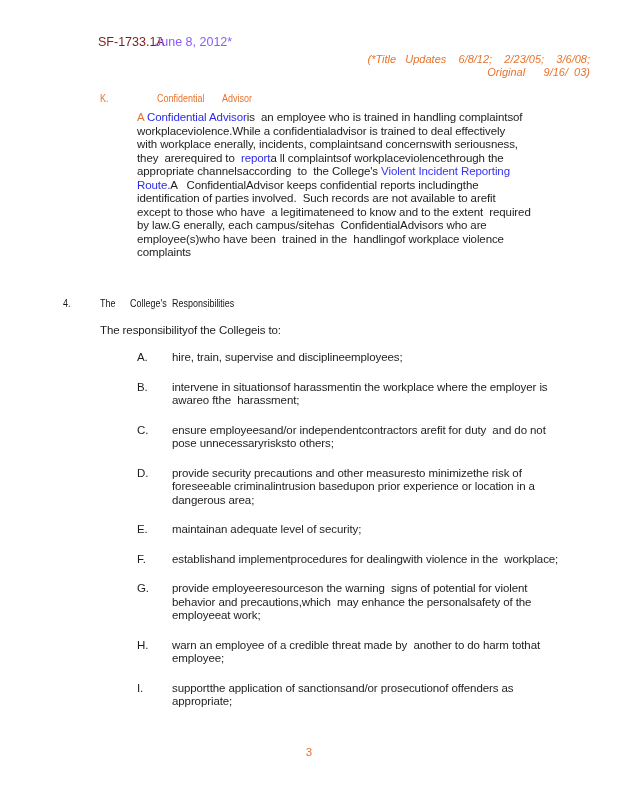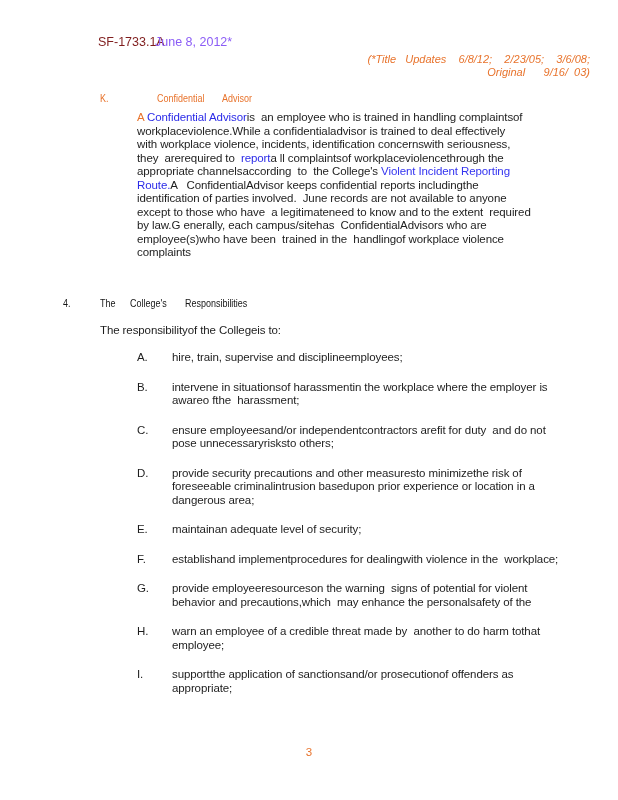--- a/index.html
+++ b/index.html
@@ -16,21 +16,21 @@
   
   .cond{display:inline-block;transform:scaleX(0.78);transform-origin:0 50%;white-space:pre;}
   .k-head{position:absolute;top:92px;left:0;width:618px;height:14px;color:#E8732C;font-size:11.5px;}
   .k-label{position:absolute;left:100px;}
   .k-w0{position:absolute;left:134px;margin-left:23px;}
   .k-w1{position:absolute;left:222px;}
   .s4-head{position:absolute;top:297px;left:0;width:618px;height:14px;color:#151515;font-size:11.5px;}
   .s4-label{position:absolute;left:63px;}
   .s4-w0{position:absolute;left:100px;}
   .s4-w1{position:absolute;left:130px;}
-  .s4-w2{position:absolute;left:185px;}
+  .s4-w2{position:absolute;left:172px;}
   
   .para{position:absolute;left:137px;top:111px;width:470px;font-size:11.5px;line-height:13.5px;letter-spacing:-0.1px;}
   .pline{white-space:pre;}
   .run-plain{color:#1d1d1d;}
   .run-orange{color:#E8732C;}
   .run-link{color:#2B2BE8;cursor:pointer;}
   .run-blue{color:#3434F0;cursor:pointer;}
   
   .intro{position:absolute;left:100px;top:324px;font-size:11.5px;line-height:13.5px;letter-spacing:-0.1px;white-space:pre;}
   .list{position:absolute;left:137px;top:351px;width:465px;font-size:11.5px;line-height:13.5px;letter-spacing:-0.1px;}
@@ -55,25 +55,25 @@
 
   <div class="k-head">
     <span class="k-label"><span class="cond">K.</span></span>
     <span class="k-w0"><span class="cond">Confidential</span></span>
     <span class="k-w1"><span class="cond">Advisor</span></span>
   </div>
 
   <div class="para" id="para">
       <div class="pline"><span class="run-orange">A </span><span class="run-link">Confidential Advisor</span><span class="run-plain">is  an employee who is trained in handling complaintsof</span></div>
       <div class="pline"><span class="run-plain">workplaceviolence.While a confidentialadvisor is trained to deal effectively</span></div>
-      <div class="pline"><span class="run-plain">with workplace violence, incidents, identification concernswith seriousness,</span></div>
+      <div class="pline"><span class="run-plain">with workplace enerally, incidents, complaintsand concernswith seriousness,</span></div>
       <div class="pline"><span class="run-plain">they  arerequired to  </span><span class="run-link">report</span><span class="run-plain">a ll complaintsof workplaceviolencethrough the</span></div>
       <div class="pline"><span class="run-plain">appropriate channelsaccording  to  the College's </span><span class="run-blue">Violent Incident Reporting</span></div>
       <div class="pline"><span class="run-link">Route.</span><span class="run-plain">A   ConfidentialAdvisor keeps confidential reports includingthe</span></div>
-      <div class="pline"><span class="run-plain">identification of parties involved.  June records are not available to anyone</span></div>
+      <div class="pline"><span class="run-plain">identification of parties involved.  Such records are not available to arefit</span></div>
       <div class="pline"><span class="run-plain">except to those who have  a legitimateneed to know and to the extent  required</span></div>
       <div class="pline"><span class="run-plain">by law.G enerally, each campus/sitehas  ConfidentialAdvisors who are</span></div>
       <div class="pline"><span class="run-plain">employee(s)who have been  trained in the  handlingof workplace violence</span></div>
       <div class="pline"><span class="run-plain">complaints</span></div>
     </div>
 
   <div class="s4-head">
     <span class="s4-label"><span class="cond">4.</span></span>
     <span class="s4-w0"><span class="cond">The</span></span>
     <span class="s4-w1"><span class="cond">College's</span></span>
@@ -108,20 +108,21 @@
         <div class="iline">maintainan adequate level of security;</div>
       </div>
       <div class="item">
         <span class="ltr">F.</span>
         <div class="iline">establishand implementprocedures for dealingwith violence in the  workplace;</div>
       </div>
       <div class="item">
         <span class="ltr">G.</span>
         <div class="iline">provide employeeresourceson the warning  signs of potential for violent</div>
         <div class="iline">behavior and precautions,which  may enhance the personalsafety of the</div>
+        <div class="iline">employeeat work;</div>
       </div>
       <div class="item">
         <span class="ltr">H.</span>
         <div class="iline">warn an employee of a credible threat made by  another to do harm tothat</div>
         <div class="iline">employee;</div>
       </div>
       <div class="item">
         <span class="ltr">I.</span>
         <div class="iline">supportthe application of sanctionsand/or prosecutionof offenders as</div>
         <div class="iline">appropriate;</div>

